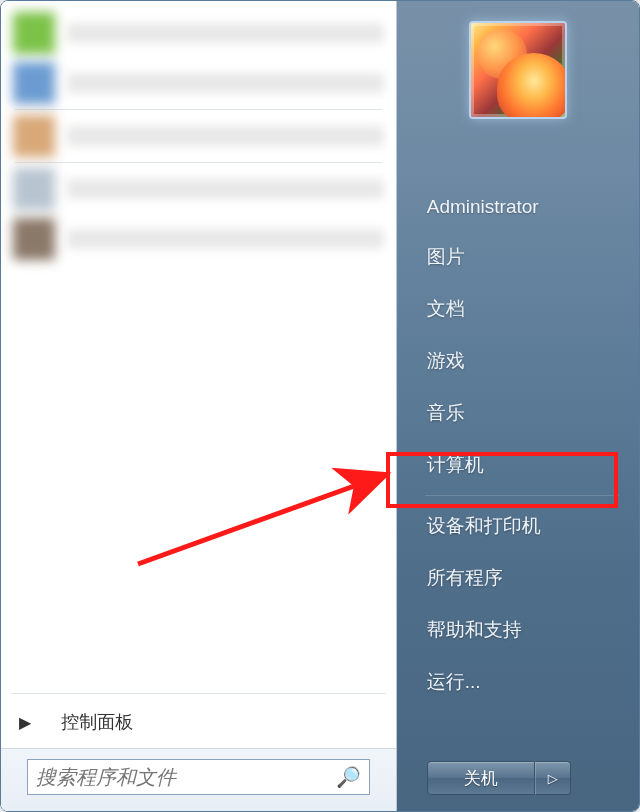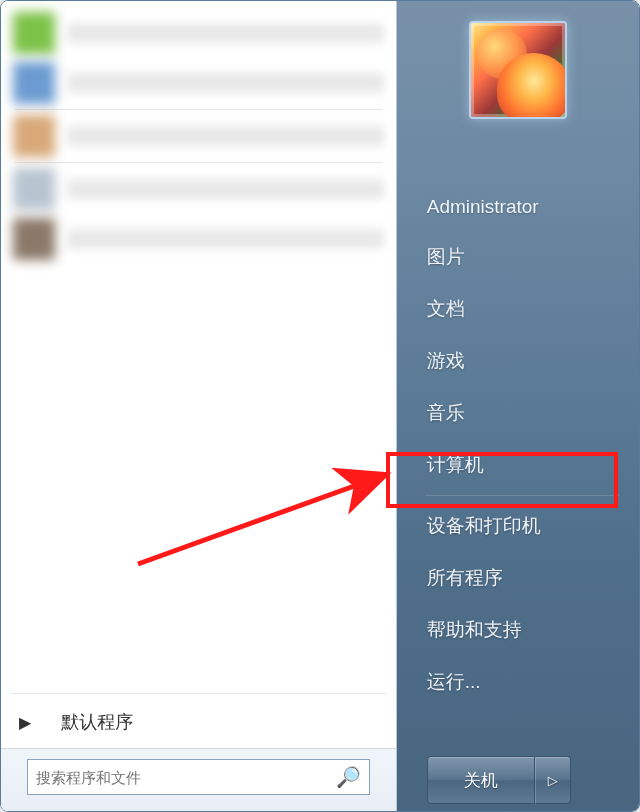--- a/index.html
+++ b/index.html
@@ -88,21 +88,22 @@
       align-items: center;
       background: #fff;
       border: 1px solid #8ba3bc;
       height: 36px;
       padding: 0 8px;
     }
     .search-input {
       flex: 1;
       border: none;
       outline: none;
-      font-size: 15px;
+      font-size: 20px;
+      font-style: italic;
       color: #888;
       font-family: inherit;
     }
     .search-icon {
       color: #4a7bb5;
       font-size: 20px;
       transform: scaleX(-1);
     }
 
     .right-panel {
@@ -168,21 +169,21 @@
     .shutdown-area {
       margin-top: auto;
       padding: 12px 20px 16px 30px;
       display: flex;
       gap: 0;
     }
     .shutdown-btn {
       background: linear-gradient(180deg, #7f97ad 0%, #5a758f 48%, #4a6680 52%, #5d7a94 100%);
       border: 1px solid #3a5268;
       color: #fff;
-      height: 48px;
+      height: 34px;
       display: flex;
       align-items: center;
       justify-content: center;
       cursor: pointer;
       font-size: 17px;
       text-shadow: 0 1px 1px rgba(0,0,0,0.4);
       box-shadow: inset 0 1px 0 rgba(255,255,255,0.25);
     }
     .shutdown-main {
       width: 108px;
@@ -239,21 +240,21 @@
       <div class="program-item">
         <div class="program-icon icon-dark"></div>
         <div class="program-text" style="width:100px"></div>
       </div>
     </div>
 
     <hr class="item-separator">
 
     <div class="all-programs">
       <span class="all-programs-arrow">▶</span>
-      <span>默认程序</span>
+      <span>控制面板</span>
     </div>
 
     <div class="search-area">
       <div class="search-box">
         <input class="search-input" type="text" placeholder="搜索程序和文件" style="">
         <span class="search-icon">🔍</span>
       </div>
     </div>
   </div>
 

